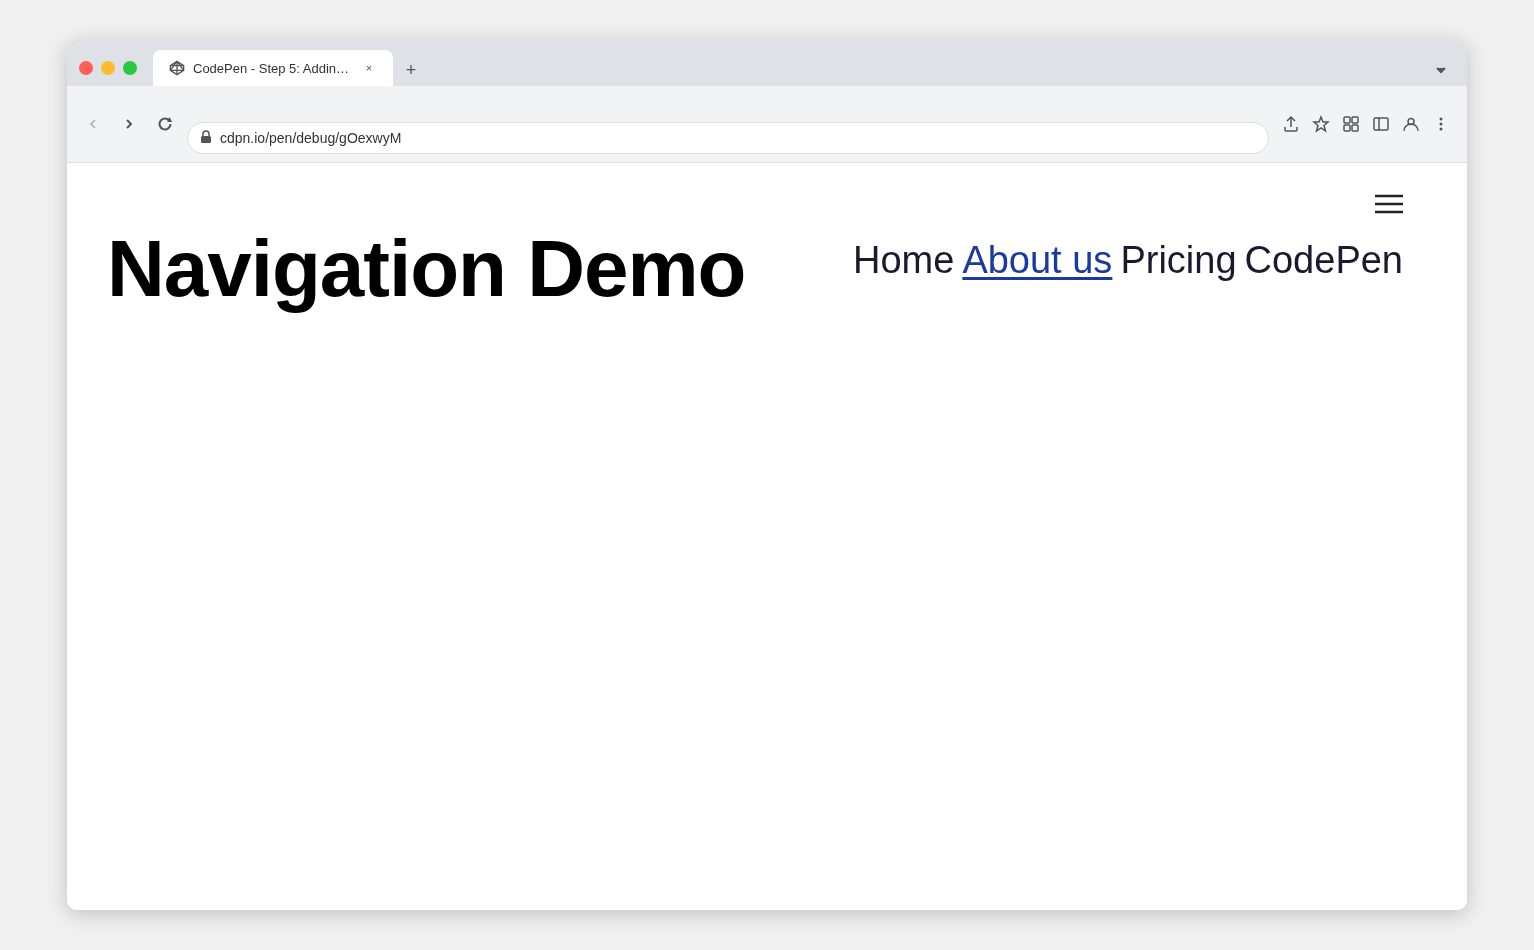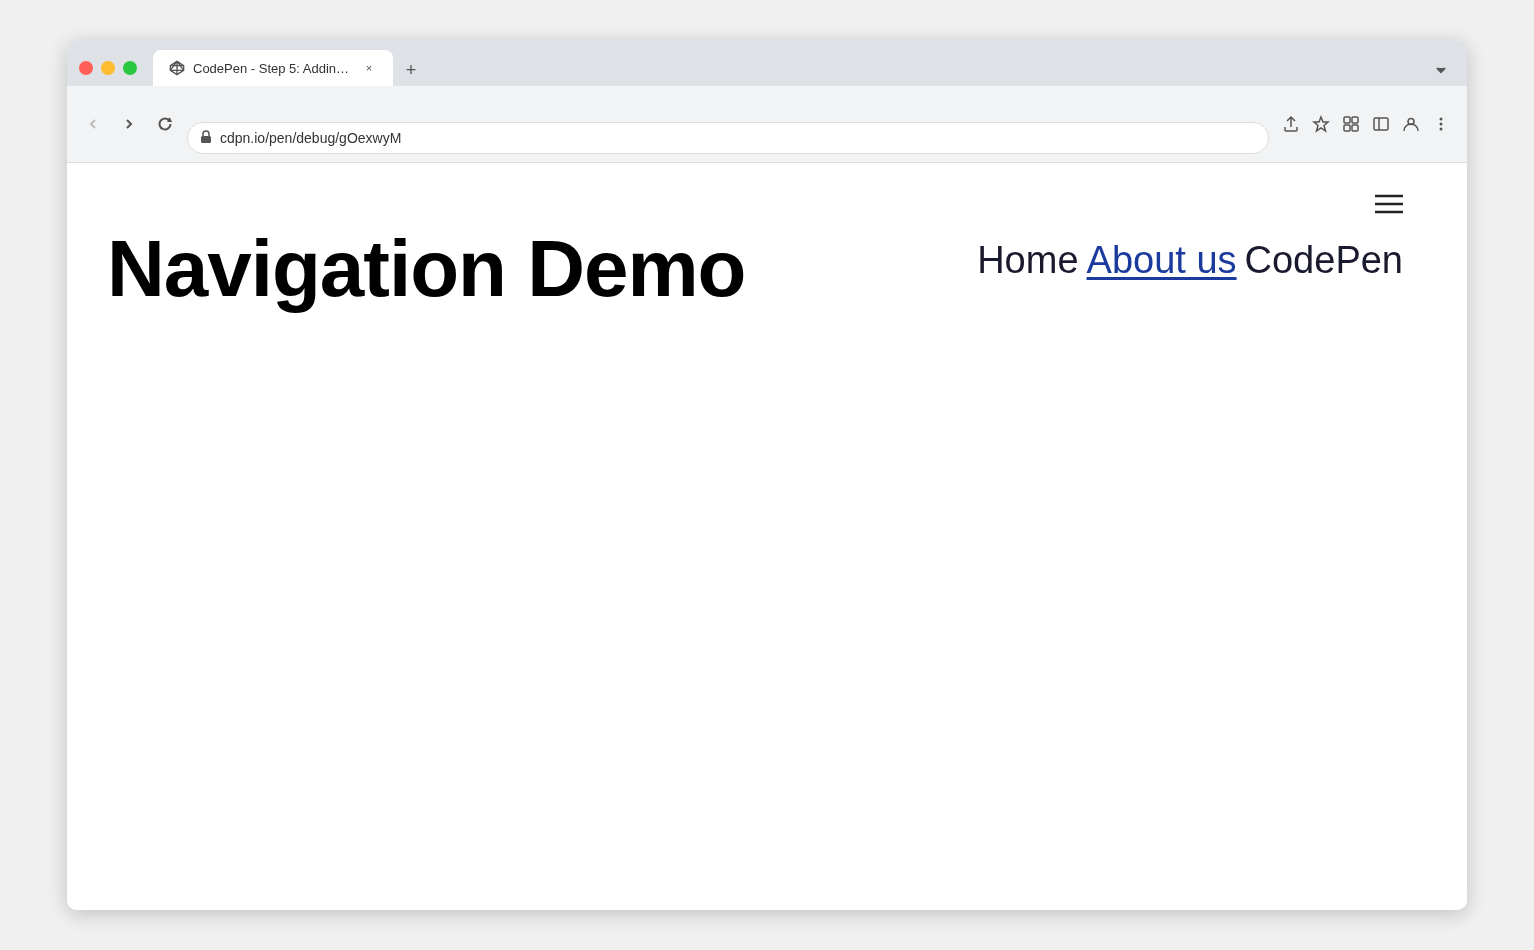--- a/index.html
+++ b/index.html
@@ -398,19 +398,22 @@
         </svg>
       </div>
       <ul class="nav-list">
         <li class="nav-item">
           <a class="nav-link" href="#">Home</a>
         </li>
         <li class="nav-item">
           <a class="nav-link active" href="#">About us</a>
         </li>
         <li class="nav-item">
+          <a class="nav-link" href="#">Pricing</a>
+        </li>
+        <li class="nav-item">
           <a class="nav-link" href="#">CodePen</a>
         </li>
       </ul>
     </nav>
   </div>
 
 </div>
 
 </body></html>

